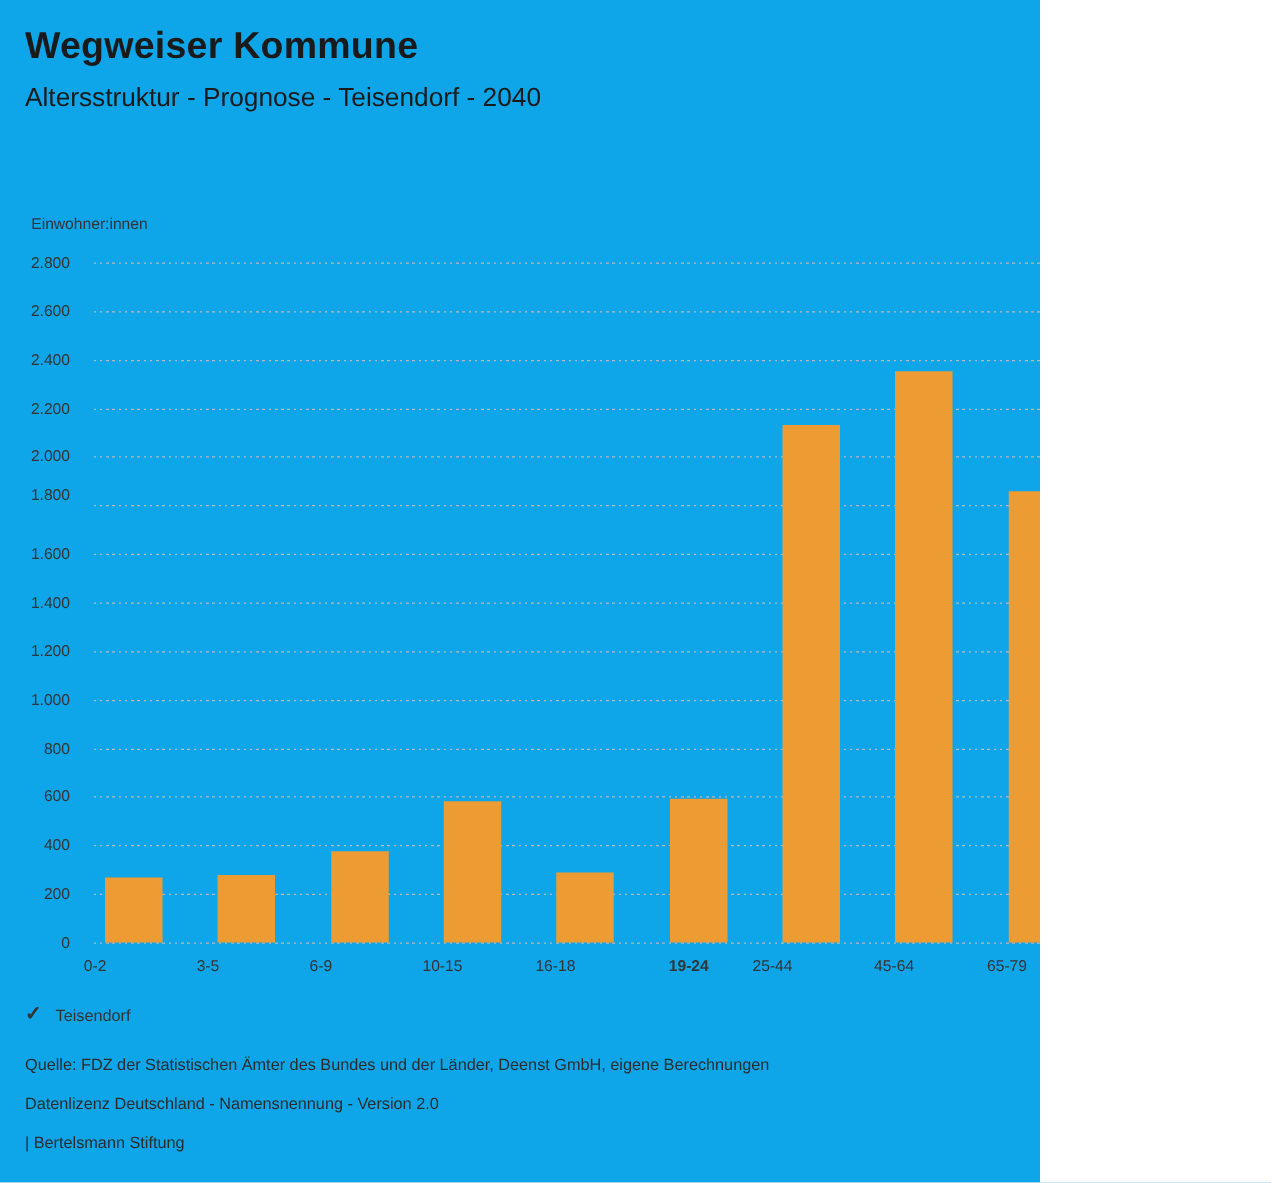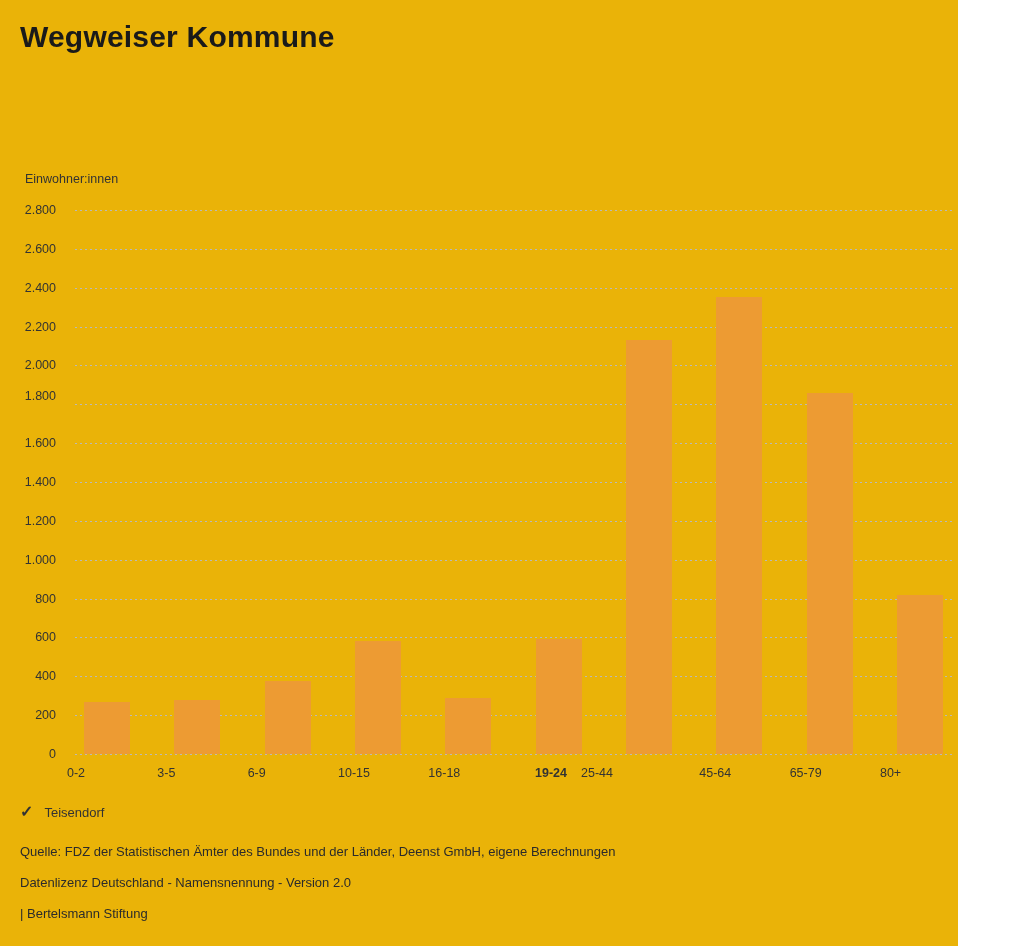--- a/index.html
+++ b/index.html
@@ -1,20 +1,20 @@
 <!DOCTYPE html>
 <html><head>
 <meta charset="utf-8">
 <style>
   html, body { margin: 0; padding: 0; background: #ffffff; }
   .page {
     position: relative;
-    width: 958px;
+    width: 832px;
     height: 946px;
-    background: #eab308;
+    background: #0ea5e9;
     font-family: "Liberation Sans", sans-serif;
     color: #1a1a1a;
     overflow: hidden;
   }
   .brand-title {
     position: absolute;
     left: 20px; top: 20px;
     font-size: 30px;
     font-weight: 700;
     letter-spacing: 0.2px;
@@ -104,20 +104,21 @@
   .f1 { top: 844px; }
   .f2 { top: 875px; }
   .f3 { top: 906px; }
 </style>
 </head>
 <body>
 
 <div class="page">
 
   <h1 class="brand-title">Wegweiser Kommune</h1>
+  <h2 class="chart-title">Altersstruktur - Prognose - Teisendorf - 2040</h2>
 
   <div class="y-axis-title">Einwohner:innen</div>
 
   <div class="yticks" id="yticks">
       <div class="ytick" style="top: 746px;">0</div>
       <div class="ytick" style="top: 707.143px;">200</div>
       <div class="ytick" style="top: 668.286px;">400</div>
       <div class="ytick" style="top: 629.429px;">600</div>
       <div class="ytick" style="top: 590.571px; padding-left: 23px;">800</div>
       <div class="ytick" style="top: 551.714px;">1.000</div>
@@ -164,21 +165,21 @@
       </div>
   </div>
 
   <div class="xticks" id="xticks">
       <div class="xtick" style="left: 67px;">0-2</div>
       <div class="xtick" style="left: 157.33px;">3-5</div>
       <div class="xtick" style="left: 247.66px;">6-9</div>
       <div class="xtick" style="left: 337.99px;">10-15</div>
       <div class="xtick" style="left: 428.32px;">16-18</div>
       <div class="xtick" style="left: 535px; font-weight: bold;">19-24</div>
-      <div class="xtick" style="left: 581px;">25-44</div>
+      <div class="xtick" style="left: 602px;">25-44</div>
       <div class="xtick" style="left: 699.31px;">45-64</div>
       <div class="xtick" style="left: 789.64px;">65-79</div>
       <div class="xtick" style="left: 879.97px;">80+</div>
     </div>
 
   <div class="x-axis-title">Jahre</div>
 
   <div class="legend">
     <span class="check">✓</span>
     <span>Teisendorf</span>

